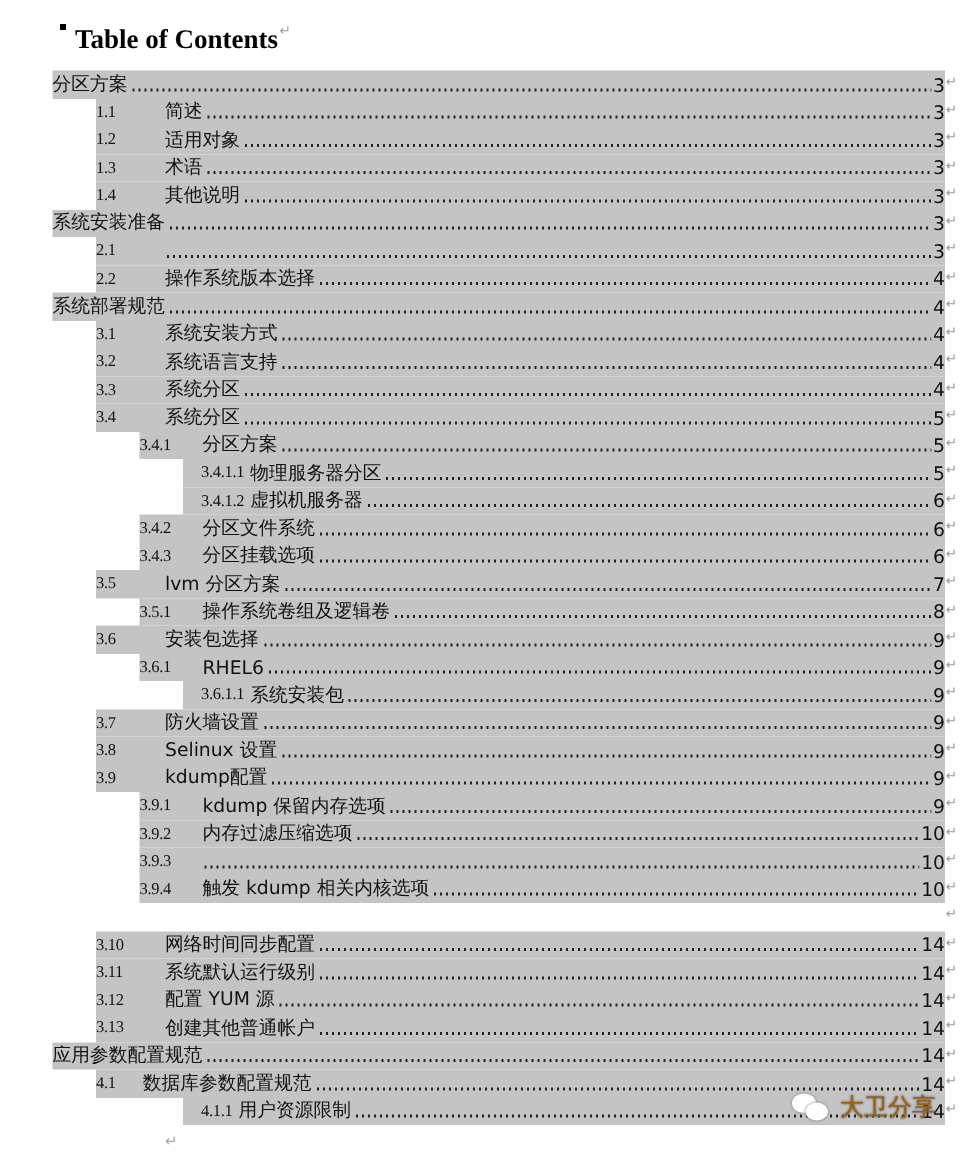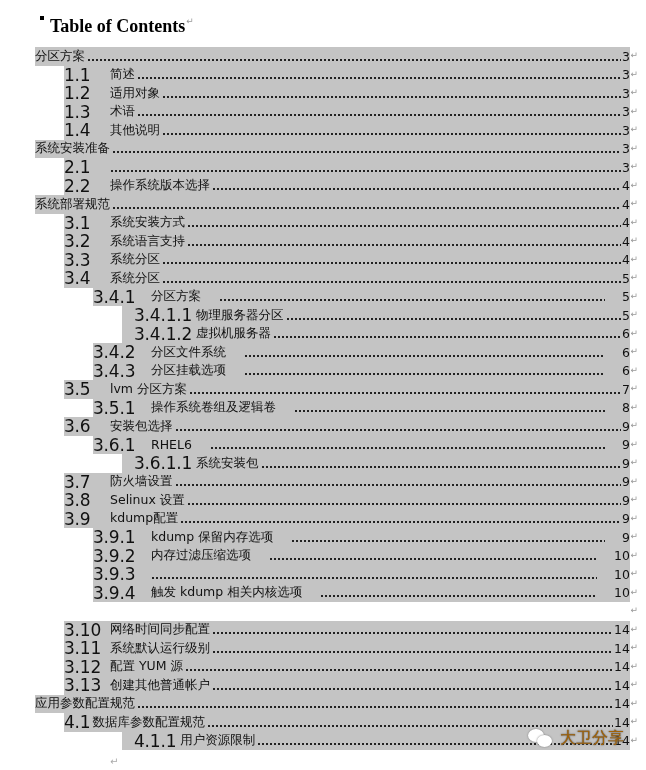--- a/index.html
+++ b/index.html
@@ -8,27 +8,27 @@
   .heading { position:absolute; left:40px; top:16px; height:28px; display:flex; align-items:flex-start;
              font-family:"Liberation Serif", serif; font-weight:bold; font-size:18px; color:#000; }
   .heading .bullet { display:inline-block; width:4px; height:4px; background:#000; margin-right:6px; }
   .heading .pmark { font-family:"DejaVu Sans", sans-serif; font-weight:normal; font-size:9px; color:#999; margin-left:1px; }
   .toc { position:absolute; left:0; top:47px; width:646px; }
   .row { position:relative; height:18.5px; }
   .band { position:absolute; top:0; height:18.5px; right:16px; background:#c4c4c4; display:flex; align-items:center;
           font-size:12.5px; white-space:nowrap; }
   .l1 .band { left:35px; }
   .l2 .band { left:64px; }
-  .l3 .band { left:93px;gap:16px; }
+  .l3 .band { left:93px; }
   .l4 .band { left:122px; }
-  .num { display:inline-block; font-size:17px; letter-spacing:-0.2px; }
+  .num { display:inline-block; font-size:11px; letter-spacing:-0.2px;font-family:Liberation Serif, serif; }
   .l2 .num { width:46px; }
   .l3 .num { width:42px; }
   .l4 .num { margin-right:4px;padding-left:12px; }
-  .l2.tight .num { width:auto; margin-right:2px; }
+  .l2.tight .num { width:auto; margin-right:18px; }
   .title { flex:0 0 auto; padding-right:2px; }
   .leader { flex:1 1 auto; height:100%; position:relative; overflow:hidden; }
   .leader::after { content:""; position:absolute; left:0; right:0; bottom:5px; height:2px;
                    background-image:radial-gradient(circle, #222 0.8px, transparent 1px);
                    background-size:4px 2px; background-repeat:repeat-x; }
   .page { flex:0 0 auto; font-size:12.5px; text-align:right; padding-left:1px; }
   .pm { position:absolute; right:8px; top:3px; font-size:9px; color:#999; }
   .endmark { position:absolute; left:110px; top:756px; font-size:10px; color:#aaa; }
   .watermark { position:absolute; left:528px; top:728px; display:flex; align-items:center; color:#a16207;
                font-size:16px; text-shadow:0 0 2px #666, 0 0 1px #555; }

